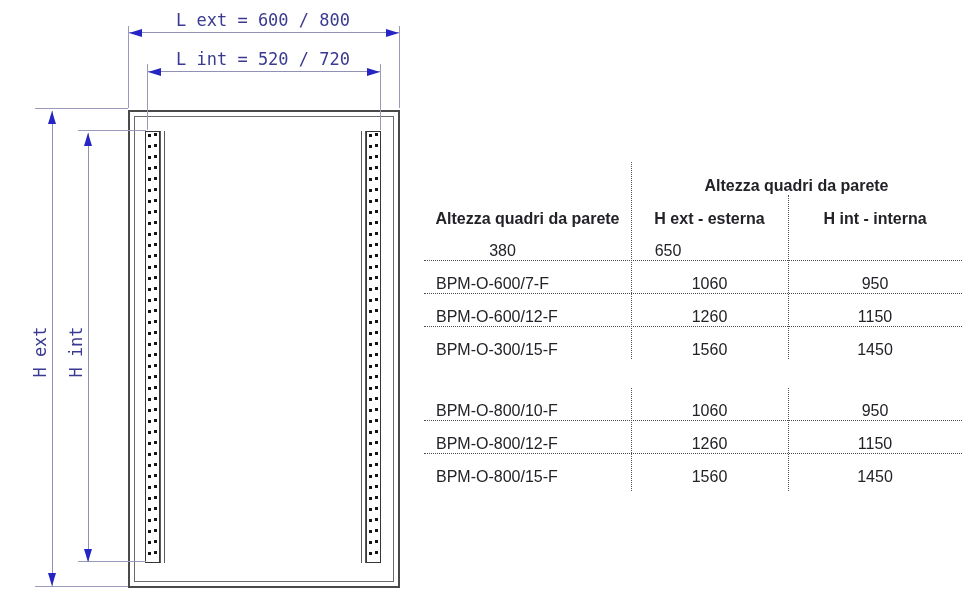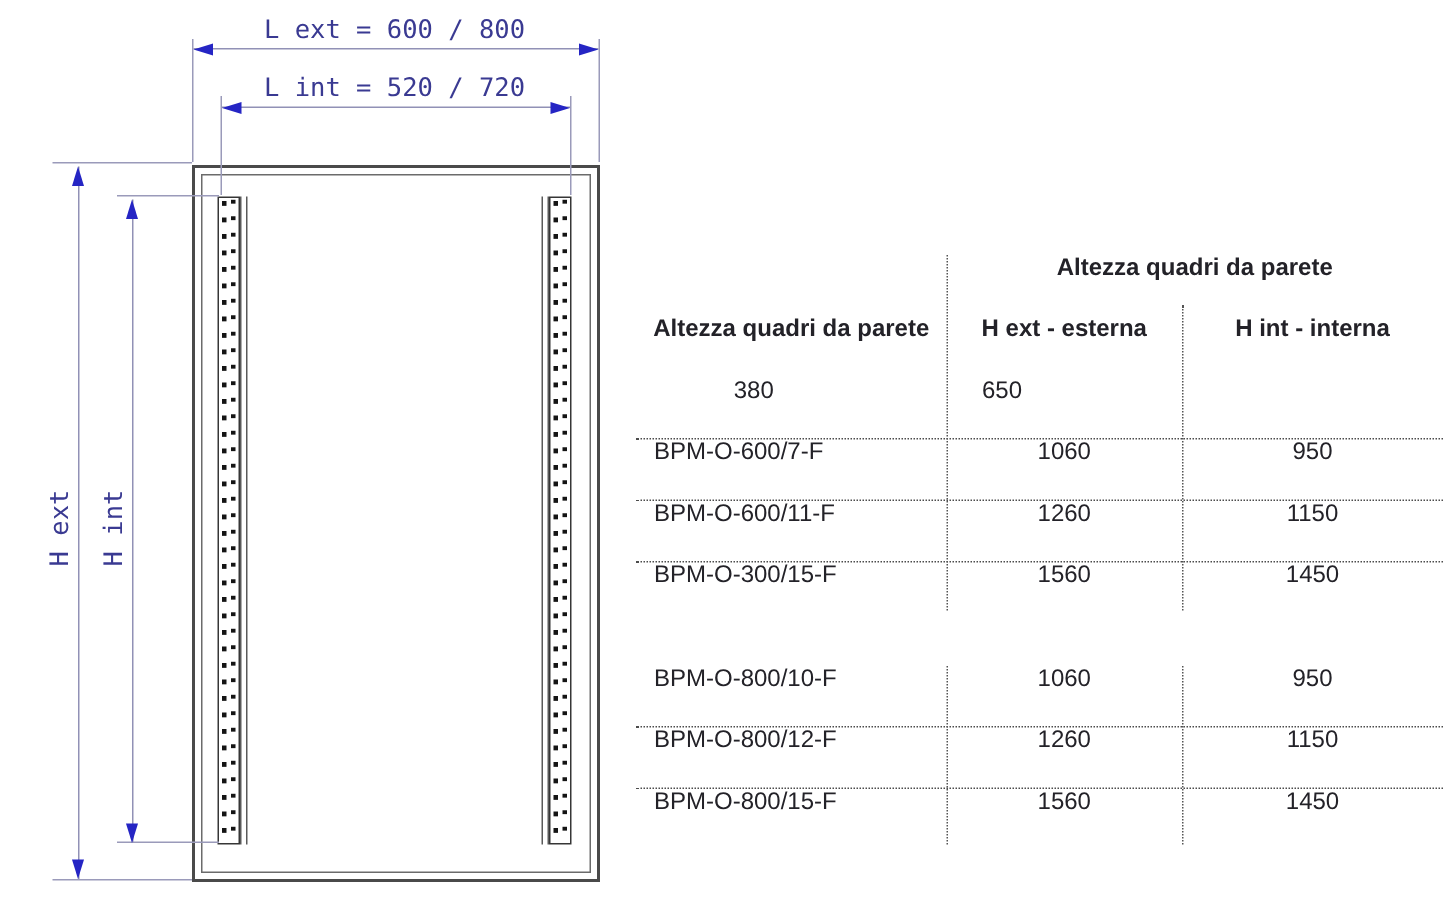--- a/index.html
+++ b/index.html
@@ -36,21 +36,21 @@
 
   .arrow{width:0;height:0;}
   .arr-left{border-top:4px solid transparent;border-bottom:4px solid transparent;border-right:13px solid #2525c4;}
   .arr-right{border-top:4px solid transparent;border-bottom:4px solid transparent;border-left:13px solid #2525c4;}
   .arr-up{border-left:4px solid transparent;border-right:4px solid transparent;border-bottom:13px solid #2525c4;}
   .arr-down{border-left:4px solid transparent;border-right:4px solid transparent;border-top:13px solid #2525c4;}
 
   
   #spec-table{left:424px;top:162px;width:538px;color:#232228;font-size:16px;}
   .tgroup{position:relative;}
-  .trow{display:flex;align-items:flex-start;margin-top:8px;}
+  .trow{display:flex;align-items:flex-end;}
   .hrow{height:33px;font-weight:bold;}
   .drow{height:32px;}
   .drow + .drow{border-top:1px dotted #4c4c4c;}
   .c1{width:207px;}
   .c2{width:157px;text-align:center;}
   .c3{width:174px;text-align:center;}
   .c1.pad{padding-left:12px;width:195px;}
   .cspan{width:331px;text-align:center;}
   .c1h{text-align:center;}
   .vsep{position:absolute;width:0;border-left:1px dotted #555;}
@@ -122,21 +122,21 @@
       <div class="trow drow">
         <div class="c2">380</div>
         <div class="c3">650</div>
       </div>
       <div class="trow drow">
         <div class="c1 pad">BPM-O-600/7-F</div>
         <div class="c2">1060</div>
         <div class="c3">950</div>
       </div>
       <div class="trow drow">
-        <div class="c1 pad">BPM-O-600/11-F</div>
+        <div class="c1 pad">BPM-O-600/12-F</div>
         <div class="c2">1260</div>
         <div class="c3">1150</div>
       </div>
       <div class="trow drow">
         <div class="c1 pad">BPM-O-300/15-F</div>
         <div class="c2">1560</div>
         <div class="c3">1450</div>
       </div>
     </div>
 

